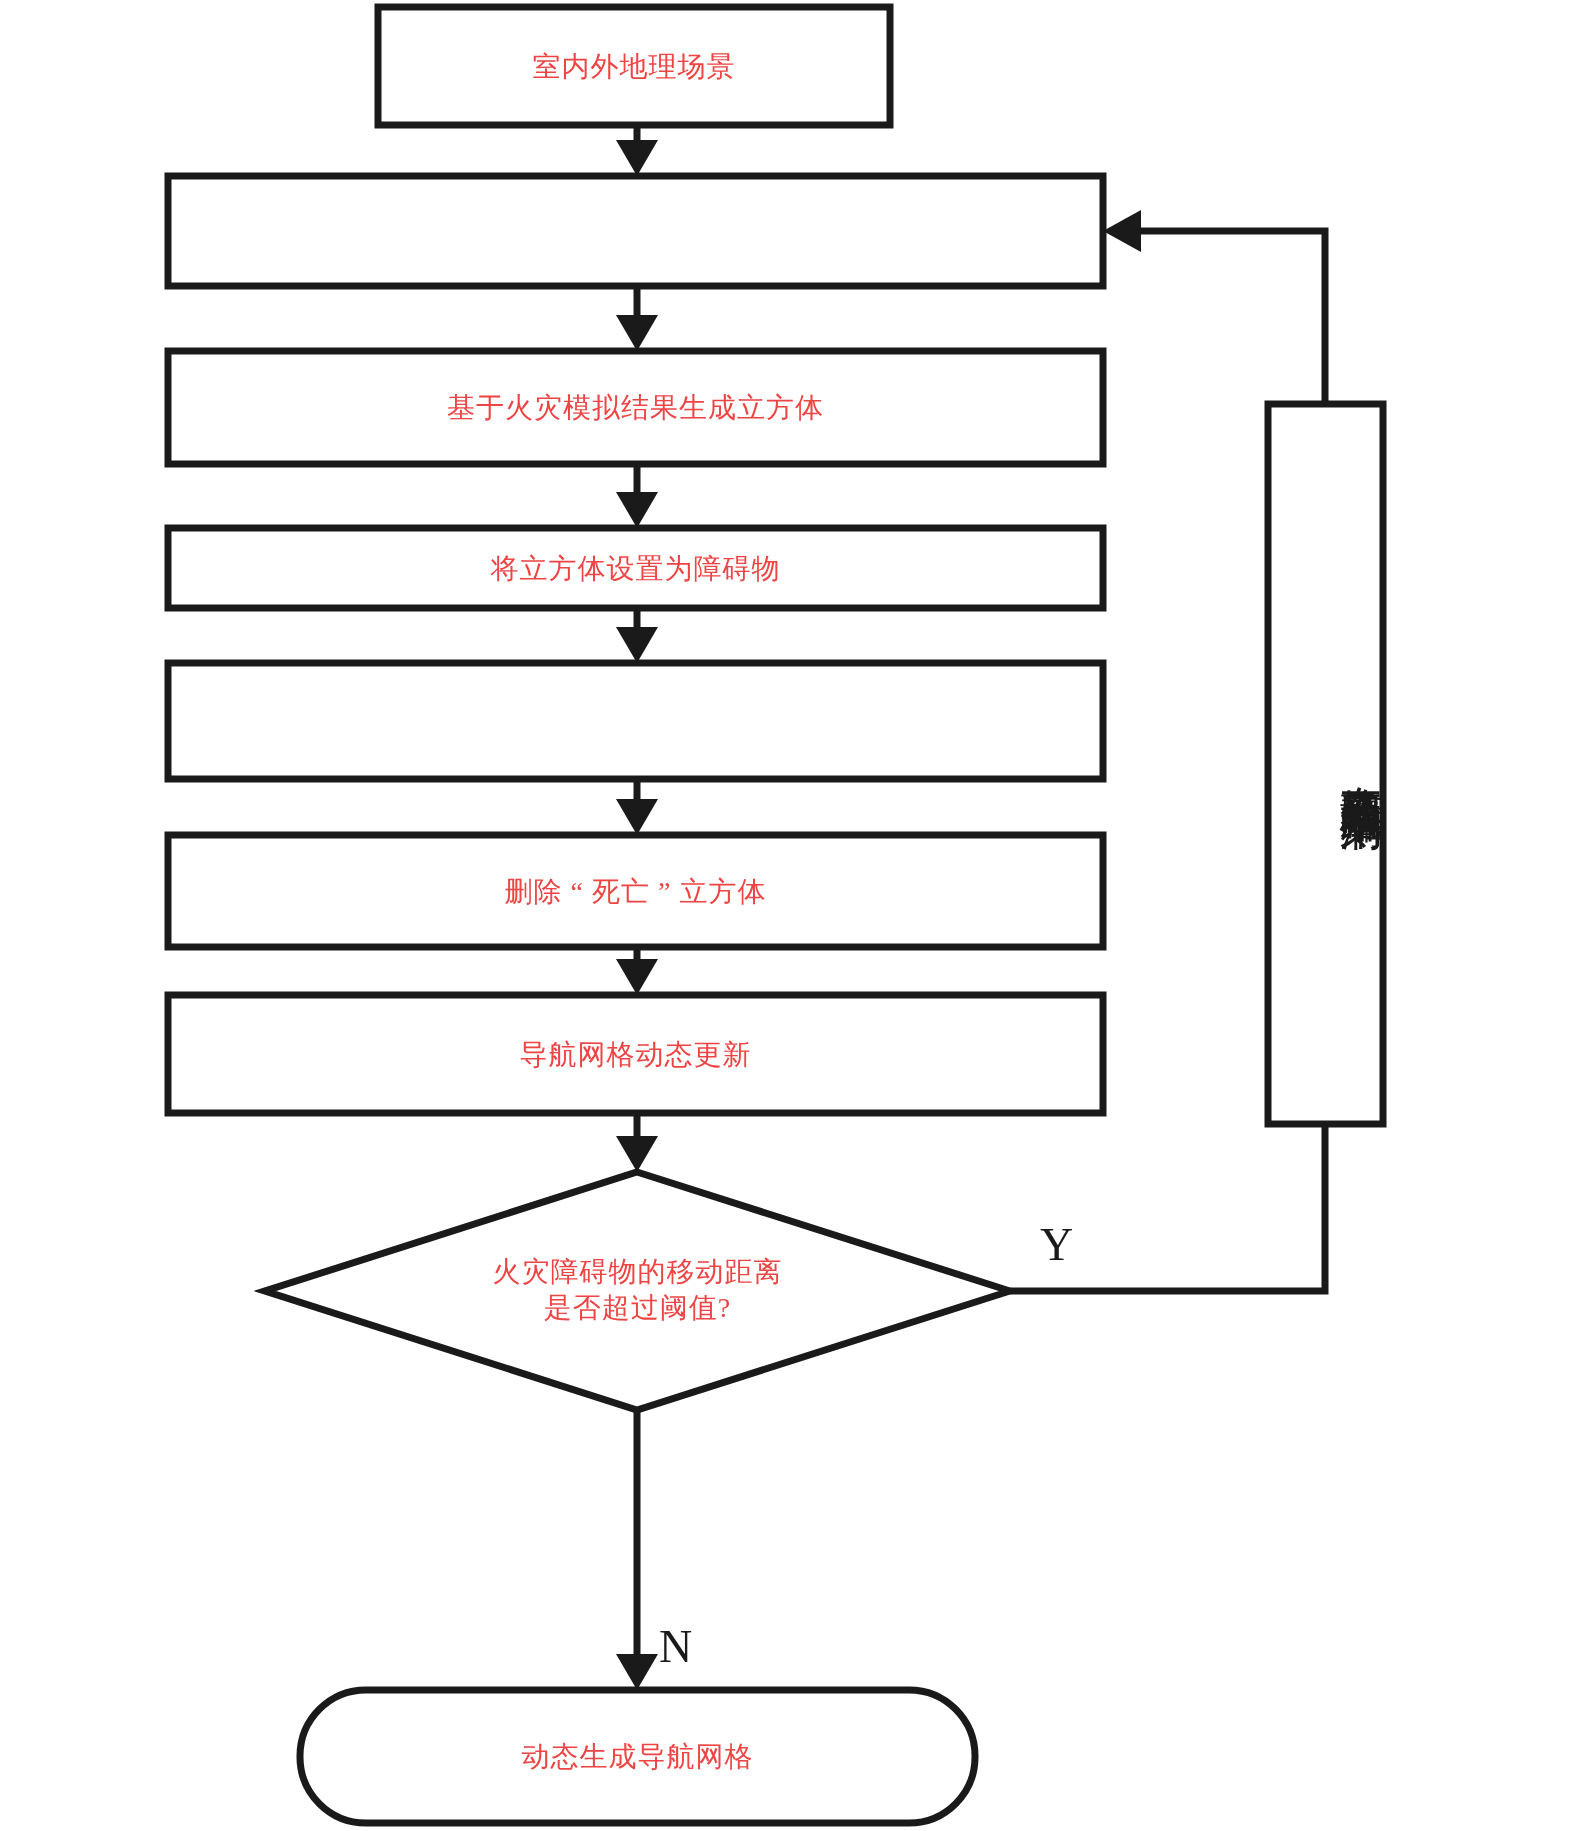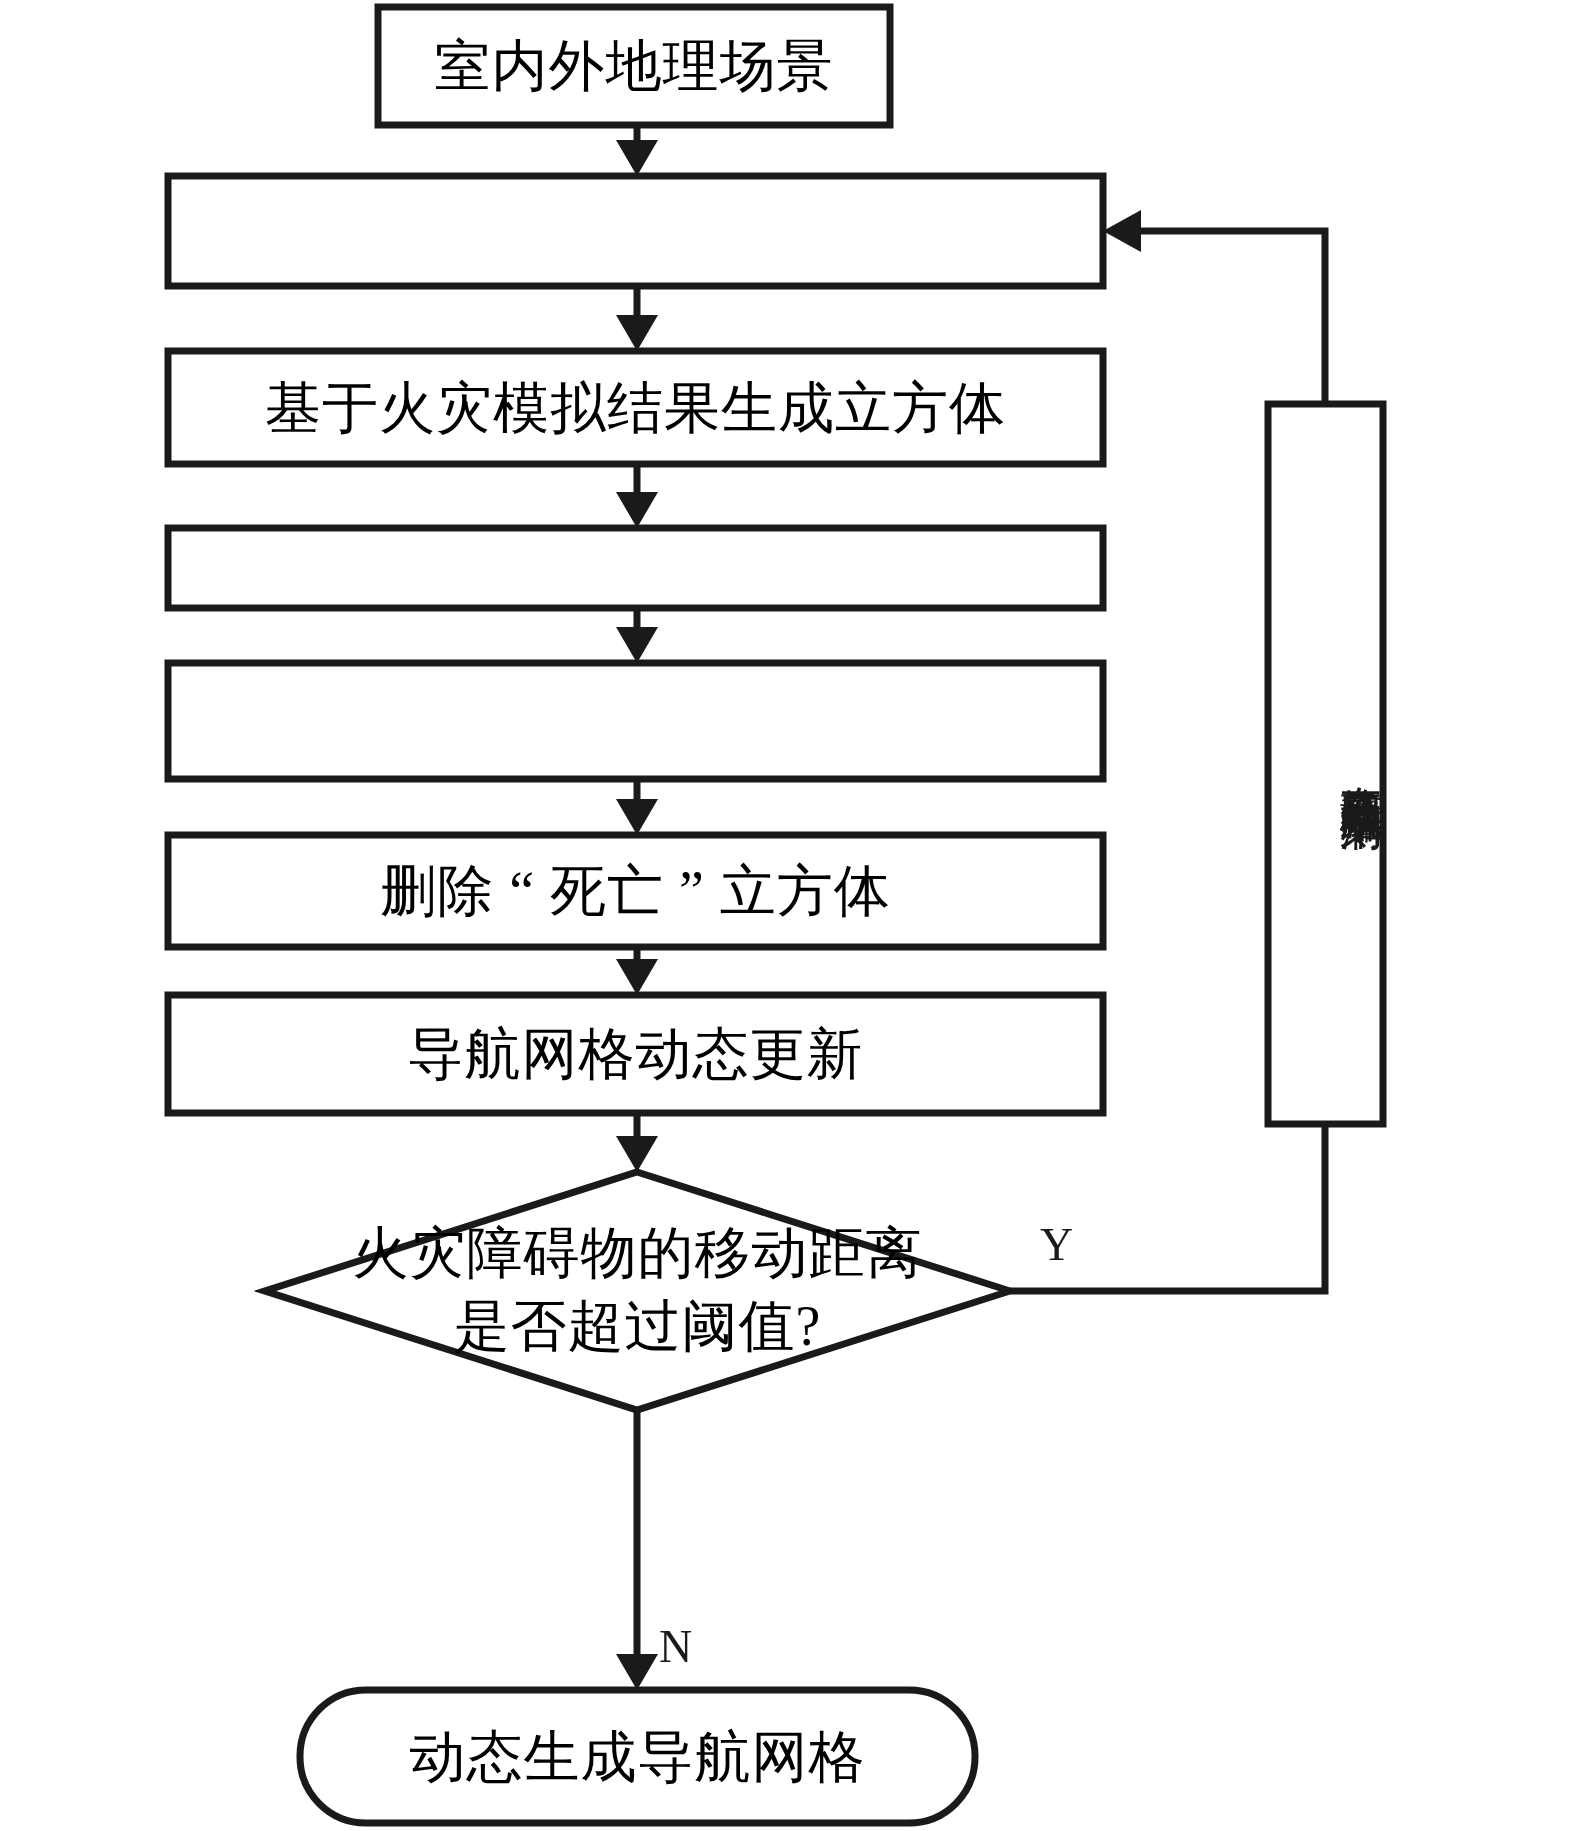--- a/index.html
+++ b/index.html
@@ -49,23 +49,23 @@
     fill: #1a1a1a;
   }
   
   .node-label {
     position: absolute;
     display: flex;
     align-items: center;
     justify-content: center;
     text-align: center;
     font-family: "Liberation Serif", "DejaVu Serif", serif;
-    font-size: 56px;
+    font-size: 28px;
     line-height: 1.25;
-    color: #000000;
+    color: #ef4444;
     letter-spacing: 1px;
     white-space: pre-line;
     pointer-events: none;
   }
   .node-label.two-line {
     line-height: 1.3;
   }
   .vertical-label {
     position: absolute;
     writing-mode: vertical-rl;
@@ -144,20 +144,21 @@
     <line class="conn" x1="637" y1="1410" x2="637" y2="1664"></line>
     <polygon class="arrow-head" points="637,1690 616,1654 658,1654"></polygon>
 
   </svg>
 
   <div class="node-label" style="left:378px; top:7px; width:512px; height:118px;">室内外地理场景</div>
 
 
   <div class="node-label" style="left:168px; top:351px; width:935px; height:113px;">基于火灾模拟结果生成立方体</div>
 
+  <div class="node-label" style="left:168px; top:528px; width:935px; height:80px;">将立方体设置为障碍物</div>
 
 
   <div class="node-label" style="left:168px; top:835px; width:935px; height:112px;">删除 “ 死亡 ” 立方体</div>
 
   <div class="node-label" style="left:168px; top:995px; width:935px; height:118px;">导航网格动态更新</div>
 
   <div class="node-label two-line" style="left:265px; top:1200px; width:745px; height:180px;">火灾障碍物的移动距离
 是否超过阈值?</div>
 
   <div class="node-label" style="left:300px; top:1690px; width:675px; height:133px;">动态生成导航网格</div>

